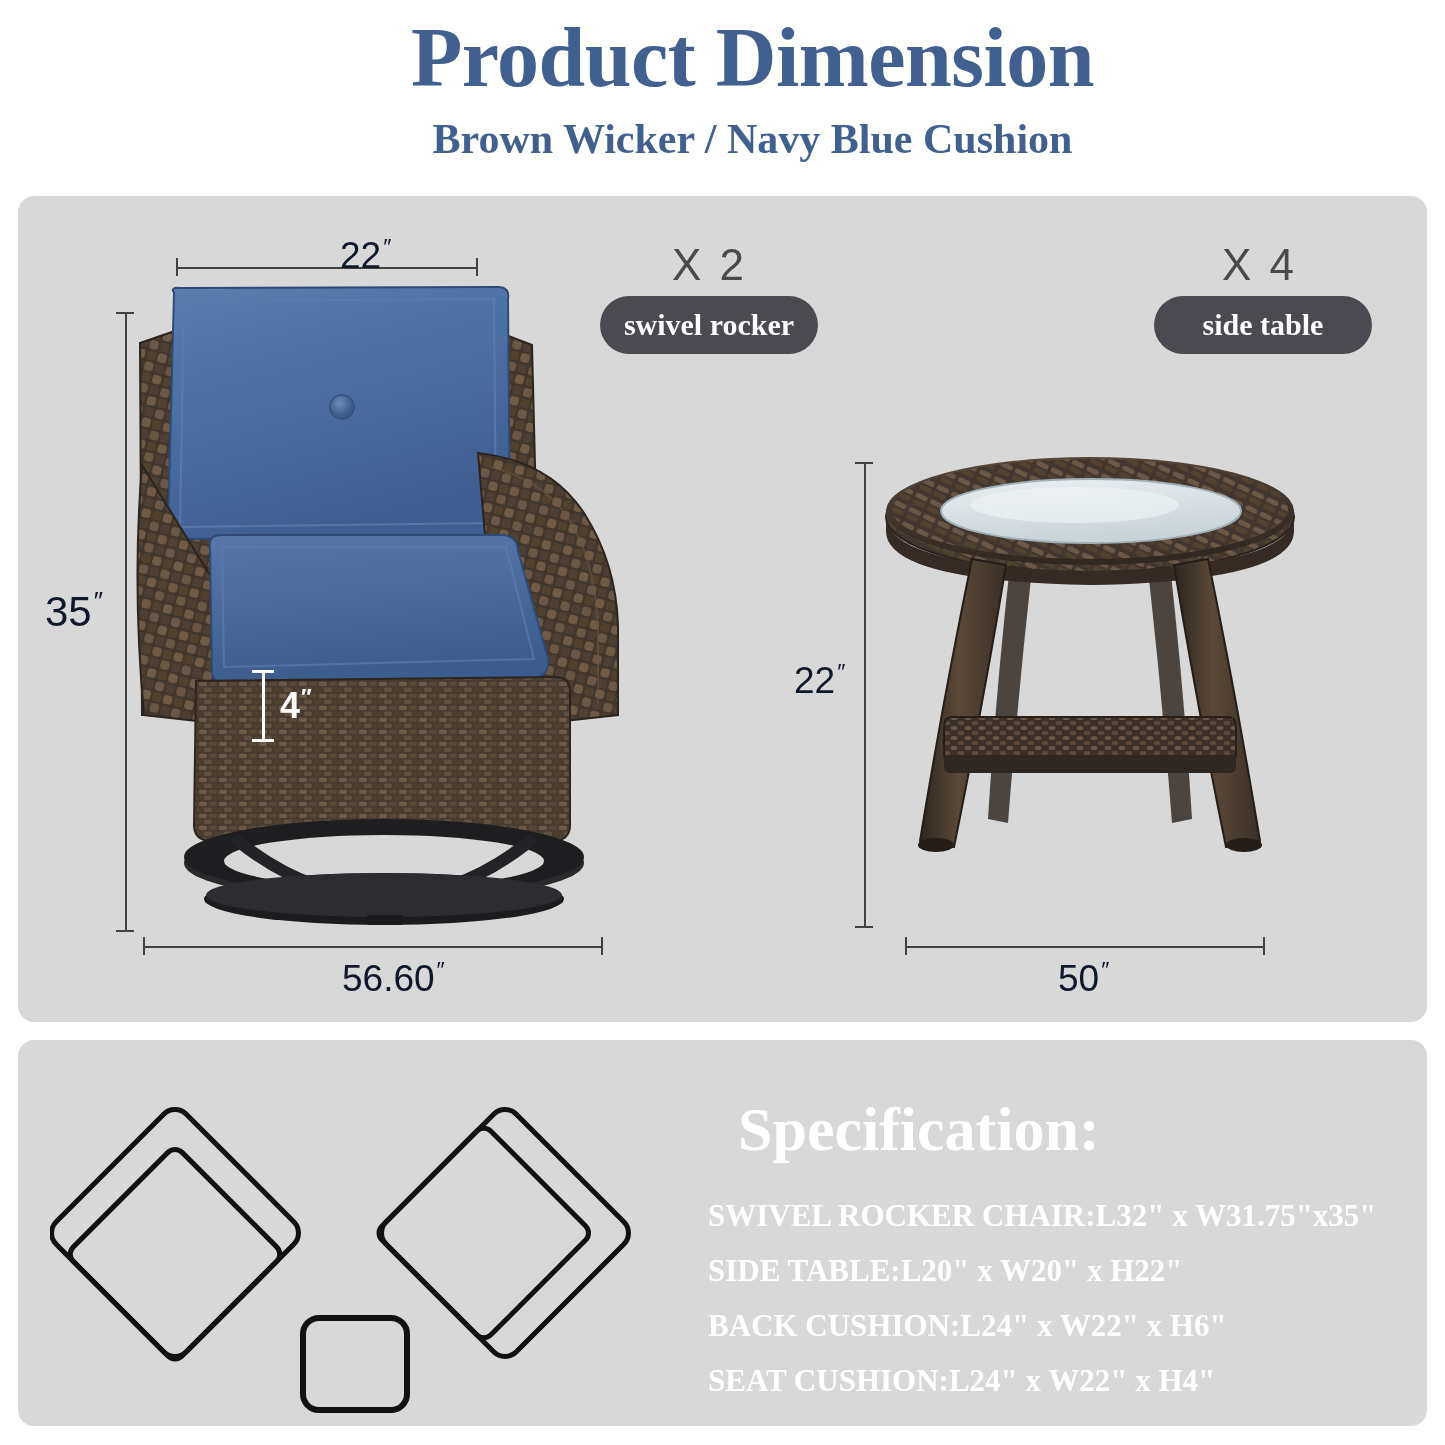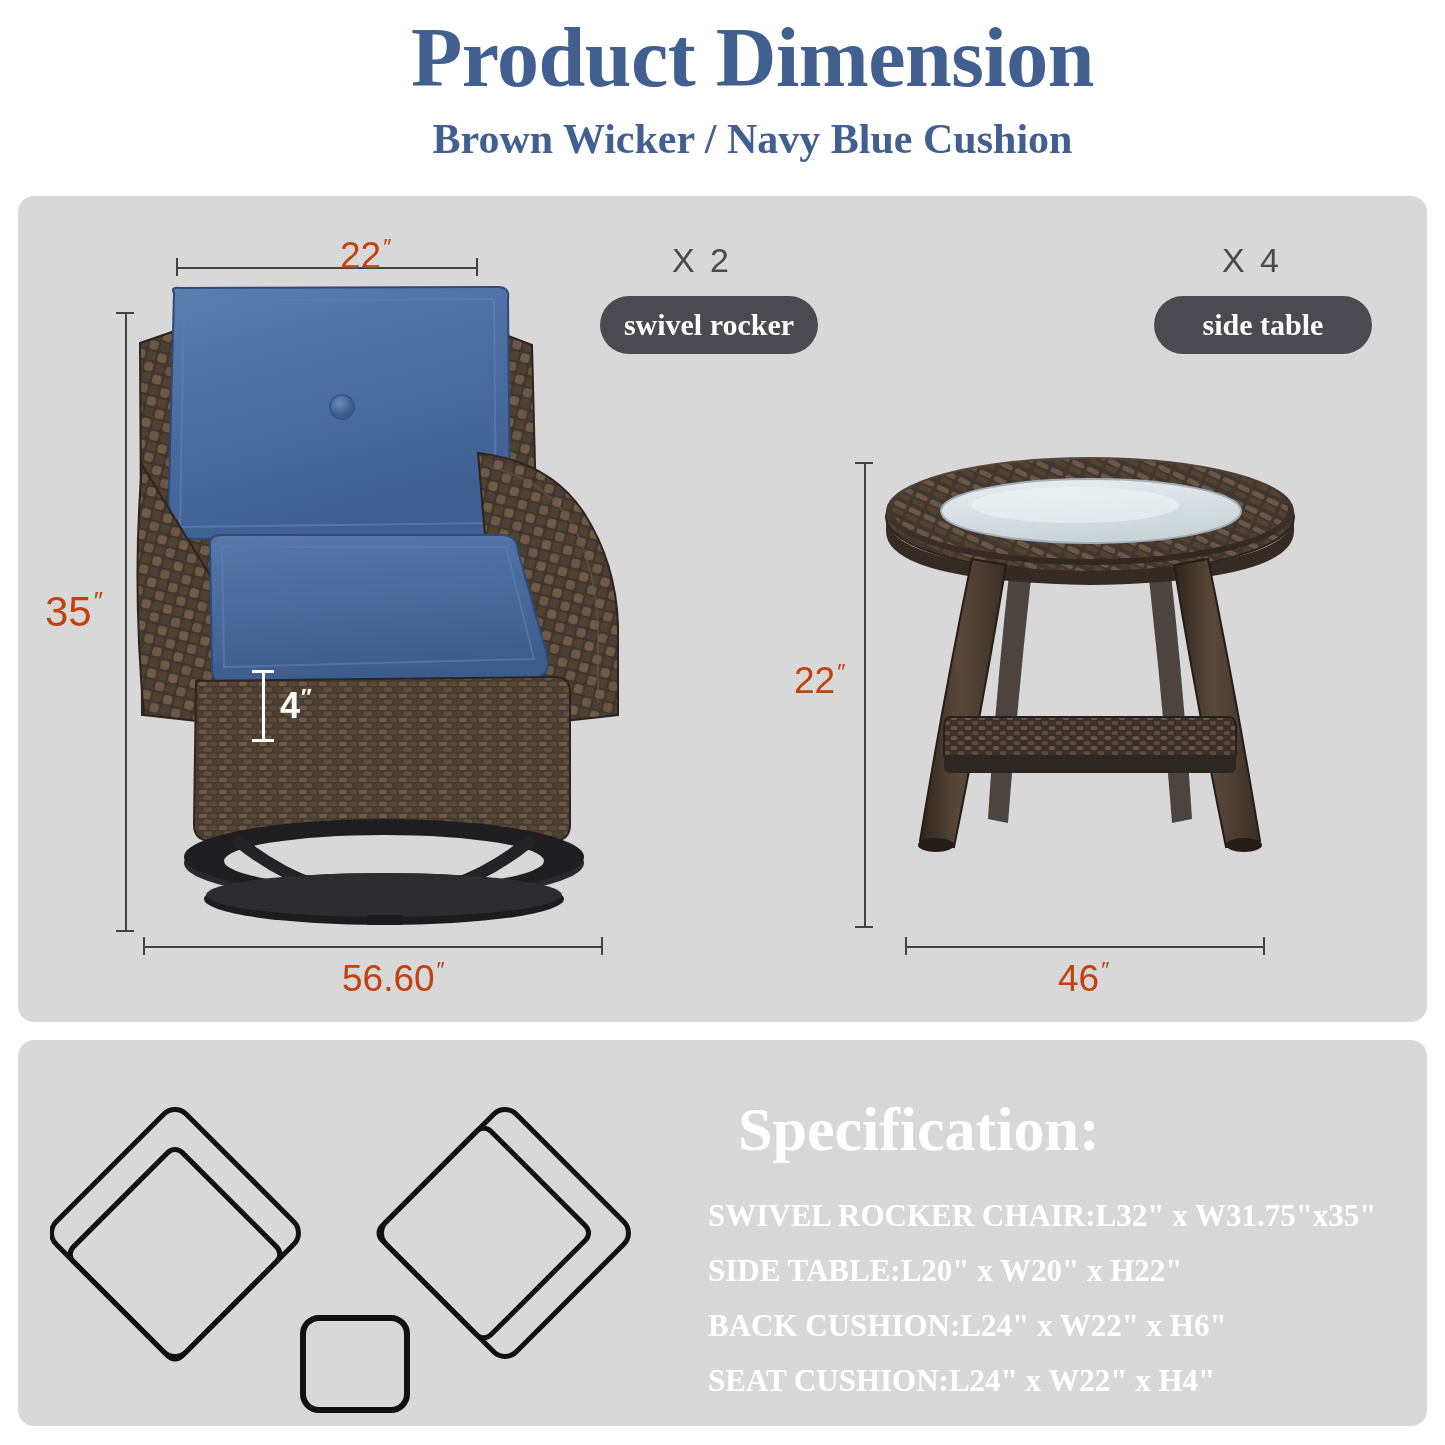--- a/index.html
+++ b/index.html
@@ -62,21 +62,21 @@
     left: 18px;
     top: 1040px;
     width: 1409px;
     height: 386px;
   }
 
   
   .dim-label {
     position: absolute;
     font-family: "Liberation Sans", sans-serif;
-    color: #c2410c;
+    color: #0f172a;
     white-space: nowrap;
     line-height: 1;
   }
   .dim-label .pr {
     font-size: 0.62em;
     vertical-align: 0.62em;
     margin-left: 2px;
     letter-spacing: -1px;
   }
   .dim-bold { font-weight: normal; }
@@ -123,21 +123,21 @@
   .dim-label-white .pr {
     font-size: 0.62em;
     vertical-align: 0.62em;
     margin-left: 1px;
   }
 
   
   .count-label {
     position: absolute;
     font-family: "Liberation Sans", sans-serif;
-    font-size: 34px;
+    font-size: 44px;
     color: #4a4a4a;
     letter-spacing: 3px;
     line-height: 1;
     white-space: nowrap;
   }
   .pill {
     position: absolute;
     background: #4a4a50;
     border-radius: 40px;
     color: #ffffff;
@@ -339,21 +339,21 @@
 </div>
 
 <div class="dline-v" style="left:864px; top:462px; height:466px;"></div>
 <div class="tick-h" style="left:855px; top:462px;"></div>
 <div class="tick-h" style="left:855px; top:926px;"></div>
 <div class="dim-label" style="left:794px; top:660px; font-size:37px;"><span>22</span><span class="pr">″</span></div>
 
 <div class="dline-h" style="left:905px; top:946px; width:360px;"></div>
 <div class="tick-v" style="left:905px; top:937px;"></div>
 <div class="tick-v" style="left:1263px; top:937px;"></div>
-<div class="dim-label" style="left:1058px; top:958px; font-size:37px;"><span>46</span><span class="pr">″</span></div>
+<div class="dim-label" style="left:1058px; top:958px; font-size:37px;"><span>50</span><span class="pr">″</span></div>
 
 <div class="count-label" style="left:1222px; top:243px;">X 4</div>
 <div class="pill" style="left:1154px; top:296px; width:218px;">
   <span>side table</span>
 </div>
 
 <div class="panel" id="panel-bottom"></div>
 
 <div class="art" style="left:50px; top:1085px; width:640px; height:330px;">
   <svg width="640" height="330" viewBox="0 0 640 330">

